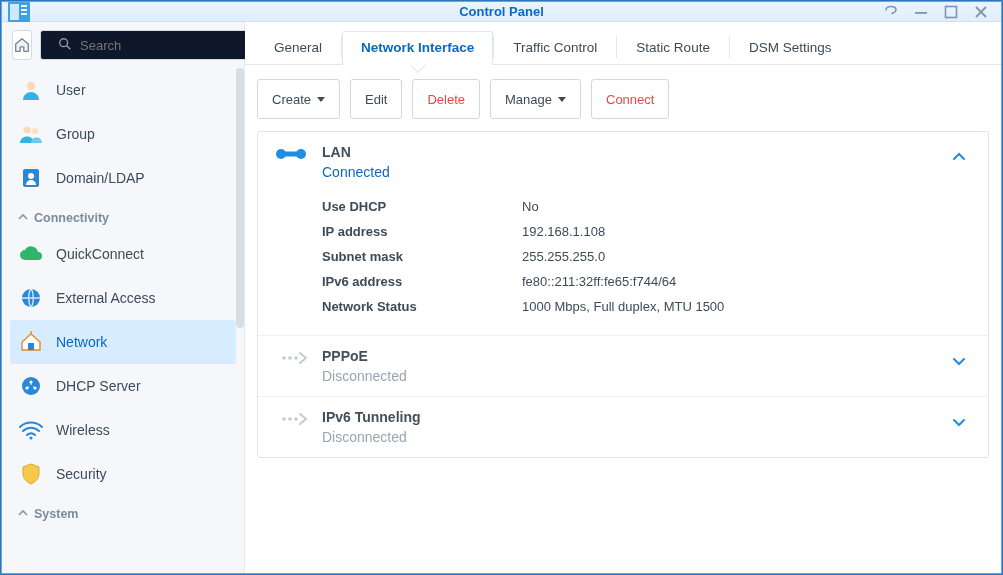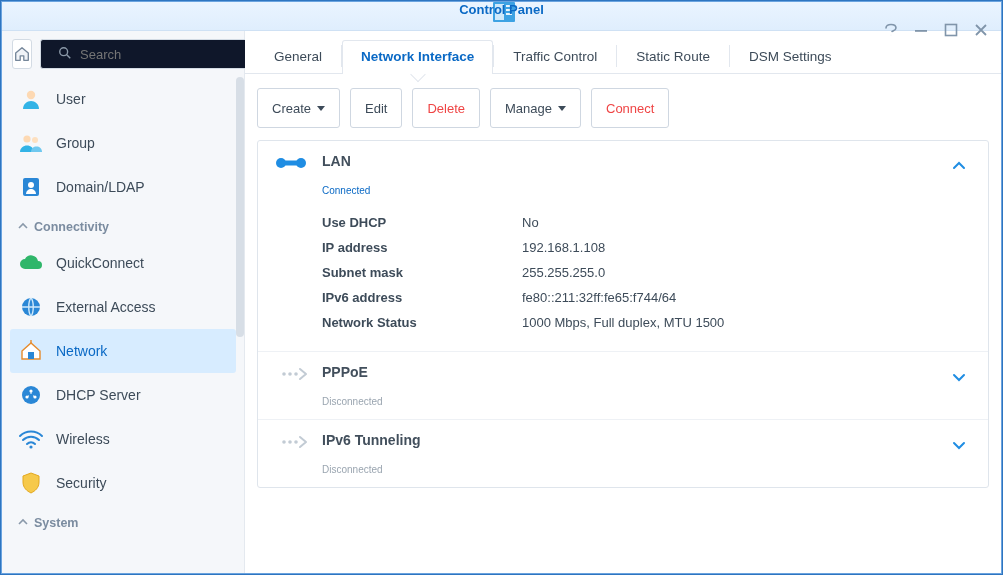--- a/index.html
+++ b/index.html
@@ -1,20 +1,20 @@
 <!DOCTYPE html>
 <html><head>
 <meta charset="utf-8">
 <style>
   * { box-sizing: border-box; }
   html, body { margin:0; padding:0; font-family: "Segoe UI", Arial, sans-serif; font-size:13px; background:#2e75c0; }
   .frame { width:1003px; height:575px; background:#2e75c0; padding:2px; }
   .window { width:100%; height:100%; background:#f5f7fa; display:flex; flex-direction:column; box-shadow:0 0 0 1px #6aa3df; }
   
-  .titlebar { height:29px; background:linear-gradient(#eaf4ff,#dfeefd); display:flex; align-items:center; position:relative; border-bottom:1px solid #cfe1f4;flex-direction:column; }
+  .titlebar { height:20px; background:linear-gradient(#eaf4ff,#dfeefd); display:flex; align-items:center; position:relative; border-bottom:1px solid #cfe1f4; }
   .app-icon { width:26px; height:22px; margin-left:4px; display:flex; align-items:center; justify-content:center;}
   .app-title { position:absolute; left:0; right:0; text-align:center; font-weight:700; color:#0a69c5; font-size:13px; pointer-events:none;}
   .title-ctrls { margin-left:auto; display:flex; gap:14px; padding-right:12px; color:#6b829a; }
   .title-ctrls > div { width:16px; height:16px; display:flex; align-items:center; justify-content:center; cursor:pointer;}
   .title-ctrls svg { display:block; }
   
   .body { flex:1; display:flex; min-height:0; }
   
   .sidebar { width:243px; background:#f5f7fa; display:flex; flex-direction:column; border-right:1px solid #e4e9ef;}
   .side-top { display:flex; gap:8px; padding:8px 10px 8px 10px; align-items:center;}
@@ -37,21 +37,21 @@
   .toolbar { display:flex; gap:10px; padding:14px 12px 12px;}
   .btn { height:40px; padding:0 14px; background:#ffffff; border:1px solid #cfd7e1; border-radius:3px; color:#3d4b59; cursor:pointer; display:flex; align-items:center; gap:6px; font-size:13px;}
   .btn.disabled { color:#ef4444; cursor:default;}
   .caret { width:0;height:0;border-left:4px solid transparent;border-right:4px solid transparent;border-top:5px solid currentColor; }
   .content { padding:0 12px 12px; overflow:auto;}
   .card { border:1px solid #dfe5ec; border-radius:3px; }
   .if-row { display:flex; align-items:flex-start; padding:12px 16px; gap:14px;}
   .if-icon { width:34px; display:flex; justify-content:center; padding-top:2px;}
   .if-body { flex:1; }
   .if-title { font-weight:700; color:#424f5c; font-size:14px;}
-  .if-status { color:#0a69c5; font-size:10px; margin-top:16px;}
+  .if-status { color:#0a69c5; font-size:14px; margin-top:4px;}
   .if-status.off { color:#9aa5b0;}
   .chev { width:26px; display:flex; justify-content:center; align-items:center; color:#0a69c5; padding-top:6px;}
   .detail-grid { padding:4px 0 4px 48px; }
   .drow { display:flex; padding:5px 0; font-size:13px; color:#3d4b59;}
   .dlabel { width:200px; font-weight:700; }
   .dval { flex:1; }
   .if-sep { border-top:1px solid #eef1f5; }
 </style>
 </head>
 <body>

